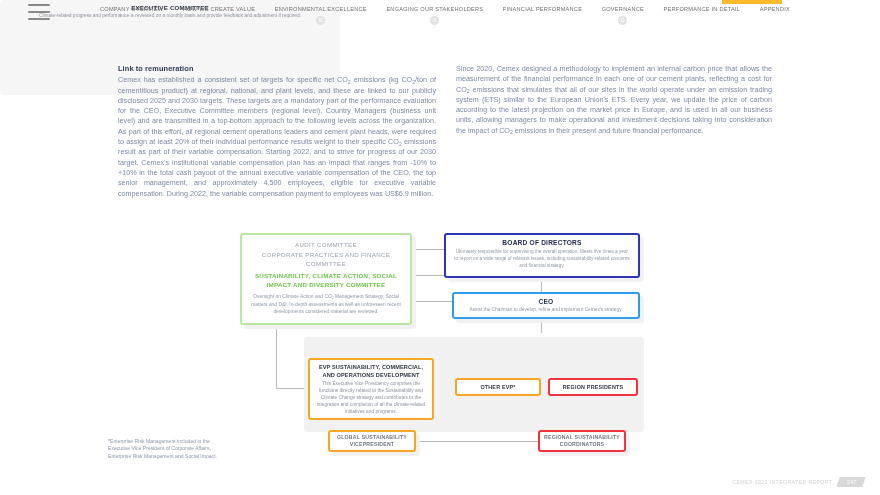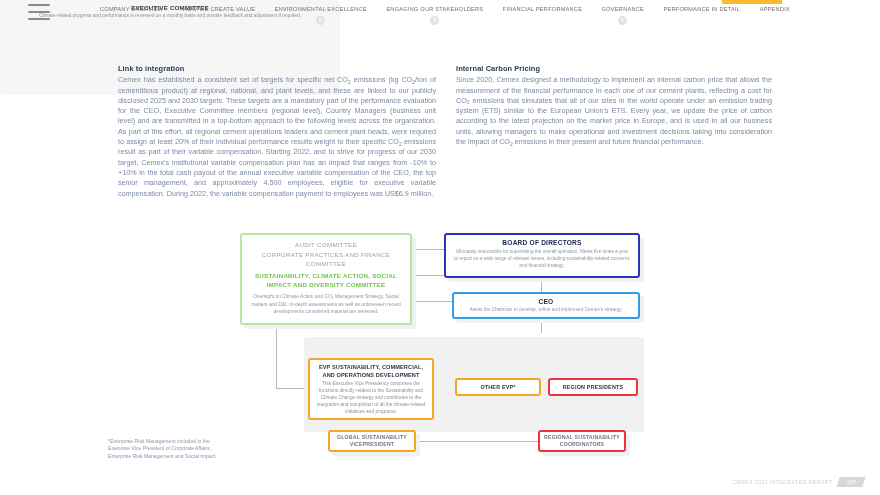--- a/index.html
+++ b/index.html
@@ -114,26 +114,25 @@
     <div class="navitem">
       <span class="lbl">PERFORMANCE IN DETAIL</span>
     </div>
     <div class="navitem">
       <span class="lbl">APPENDIX</span>
     </div>
   </div>
 </div>
 
 <div class="col" id="col-left">
-  <h3>Link to integration</h3>
+  <h3>Link to remuneration</h3>
   <p><span>Cemex has established a consistent set of targets for specific net CO</span><sub>2</sub><span> emissions (kg CO</span><sub>2</sub><span>/ton of cementitious product) at regional, national, and plant levels, and these are linked to our publicly disclosed 2025 and 2030 targets. These targets are a mandatory part of the performance evaluation for the CEO, Executive Committee members (regional level), Country Managers (business unit level) and are transmitted in a top-bottom approach to the following levels across the organization. As part of this effort, all regional cement operations leaders and cement plant heads, were required to assign at least 20% of their individual performance results weight to their specific CO</span><sub>2</sub><span> emissions result as part of their variable compensation. Starting 2022, and to strive for progress of our 2030 target, Cemex's institutional variable compensation plan has an impact that ranges from -10% to +10% in the total cash payout of the annual executive variable compensation of the CEO, the top senior management, and approximately 4,500 employees, eligible for executive variable compensation. During 2022, the variable compensation payment to employees was US$6.9 million.</span></p>
 </div>
 
 <div class="col" id="col-right">
-  <h3>Internal Carbon Pricing</h3>
   <p><span>Since 2020, Cemex designed a methodology to implement an internal carbon price that allows the measurement of the financial performance in each one of our cement plants, reflecting a cost for CO</span><sub>2</sub><span> emissions that simulates that all of our sites in the world operate under an emission trading system (ETS) similar to the European Union's ETS. Every year, we update the price of carbon according to the latest projection on the market price in Europe, and  is used in all our business units, allowing managers to make operational and investment decisions taking into consideration the impact of CO</span><sub>2</sub><span> emissions in their present and future financial performance.</span></p>
 </div>
 
 <div>
 
   <div class="line" style="left:541px;top:278px;width:1px;height:14px;"></div>
   <div class="line" style="left:541px;top:319px;width:1px;height:14px;"></div>
   <div class="line" style="left:412px;top:249px;width:32px;height:1px;"></div>
   <div class="line" style="left:412px;top:275px;width:40px;height:1px;"></div>
   <div class="line" style="left:412px;top:301px;width:40px;height:1px;"></div>

